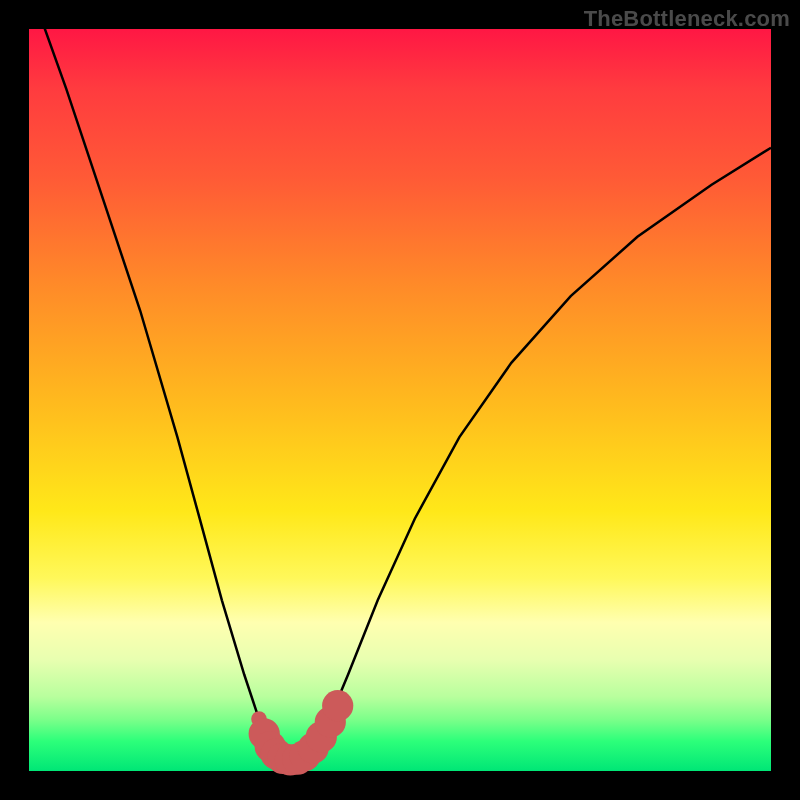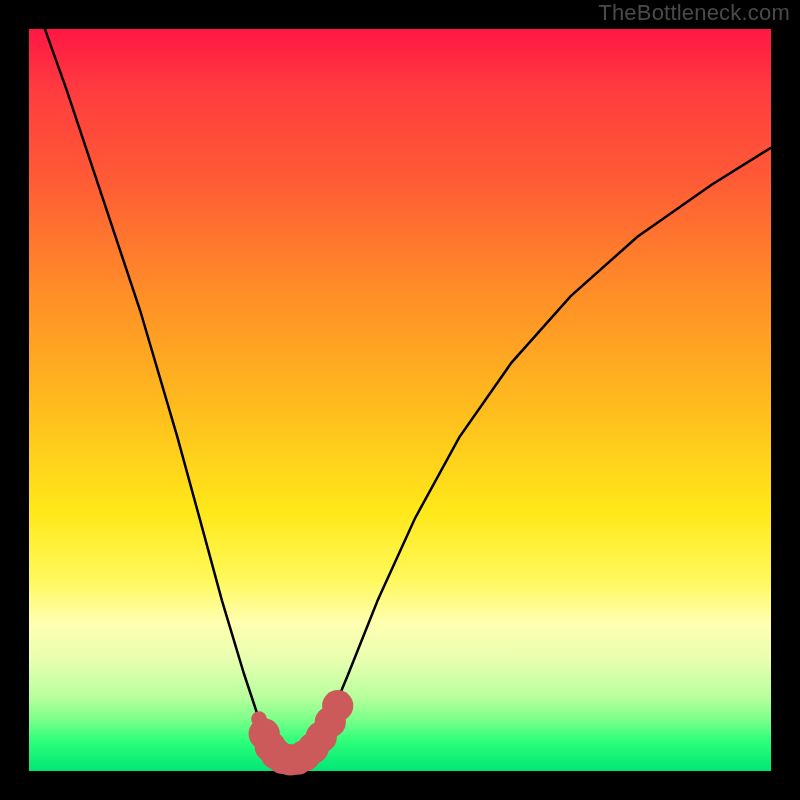--- a/index.html
+++ b/index.html
@@ -27,25 +27,25 @@
       #fff85a 74%,
       #ffffb0 80%,
       #e8ffb0 85%,
       #b8ff9d 90%,
       #7dff8a 93%,
       #2cff7a 96%,
       #00e676 100%);
   }
   .watermark {
     position: absolute;
-    top: 0;
+    top: 6px;
     right: 10px;
     color: #4a4a4a;
     font-size: 22px;
-    font-weight: 400;
+    font-weight: 700;
     letter-spacing: 0.2px;
     text-align: right;
   }
   svg.curve {
     position: absolute;
     left: 0;
     top: 0;
     width: 742px;
     height: 742px;
     overflow: visible;

